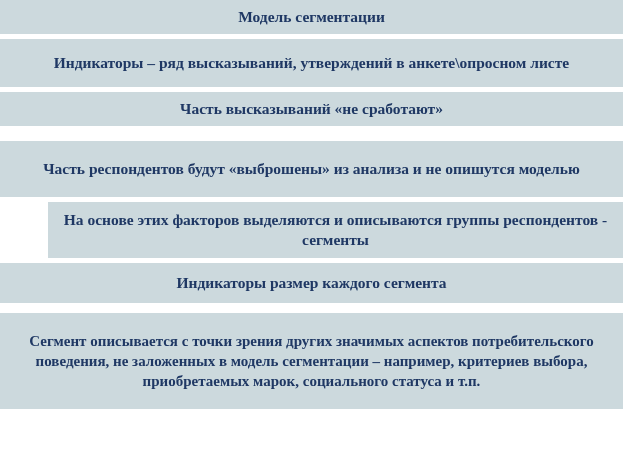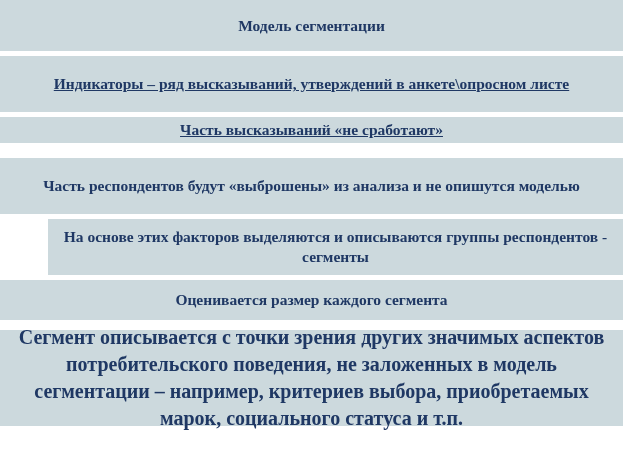--- a/index.html
+++ b/index.html
@@ -32,28 +32,28 @@
     align-items: center;
     justify-content: center;
     padding: 5px 12px;
     box-sizing: border-box;
     margin-bottom: 5px;
   }
   .row p {
     margin: 0;
     width: 100%;
   }
-  .r0 { height: 51px; }
-  .r1 { height: 56px; text-decoration: underline; }
-  .r2 { height: 26px; text-decoration: underline; }
+  .r0 { height: 34px; }
+  .r1 { height: 48px; }
+  .r2 { height: 34px; }
   .r3 { height: 56px; margin-top: 10px; }
   .r4 { height: 40px; }
   .r5 { height: 56px; margin-left: 48px; }
   .r6 { height: 40px; }
-  .r7 { height: 96px; font-size: 20px; line-height: 1.34; }
+  .r7 { height: 96px; font-size: 15px; line-height: 1.34; }
   .gap-small { height: 5px; }
   .spacer { flex: 0 0 auto; }
 </style>
 </head>
 <body>
 
 <div class="board">
 
   <div class="row r0">
     <p>Модель сегментации</p>
@@ -70,21 +70,21 @@
   <div class="row r3">
     <p>Часть респондентов будут «выброшены» из анализа и не опишутся моделью</p>
   </div>
 
 
   <div class="row r5">
     <p>На основе этих факторов выделяются и описываются группы респондентов - сегменты</p>
   </div>
 
   <div class="row r6">
-    <p>Оценивается размер каждого сегмента</p>
+    <p>Индикаторы размер каждого сегмента</p>
   </div>
 
   <div class="spacer gap-small"></div>
 
   <div class="row r7">
     <p>Сегмент описывается с точки зрения  других значимых аспектов потребительского поведения, не заложенных в модель сегментации – например, критериев выбора, приобретаемых марок, социального статуса и т.п.</p>
   </div>
 
 </div>
 

